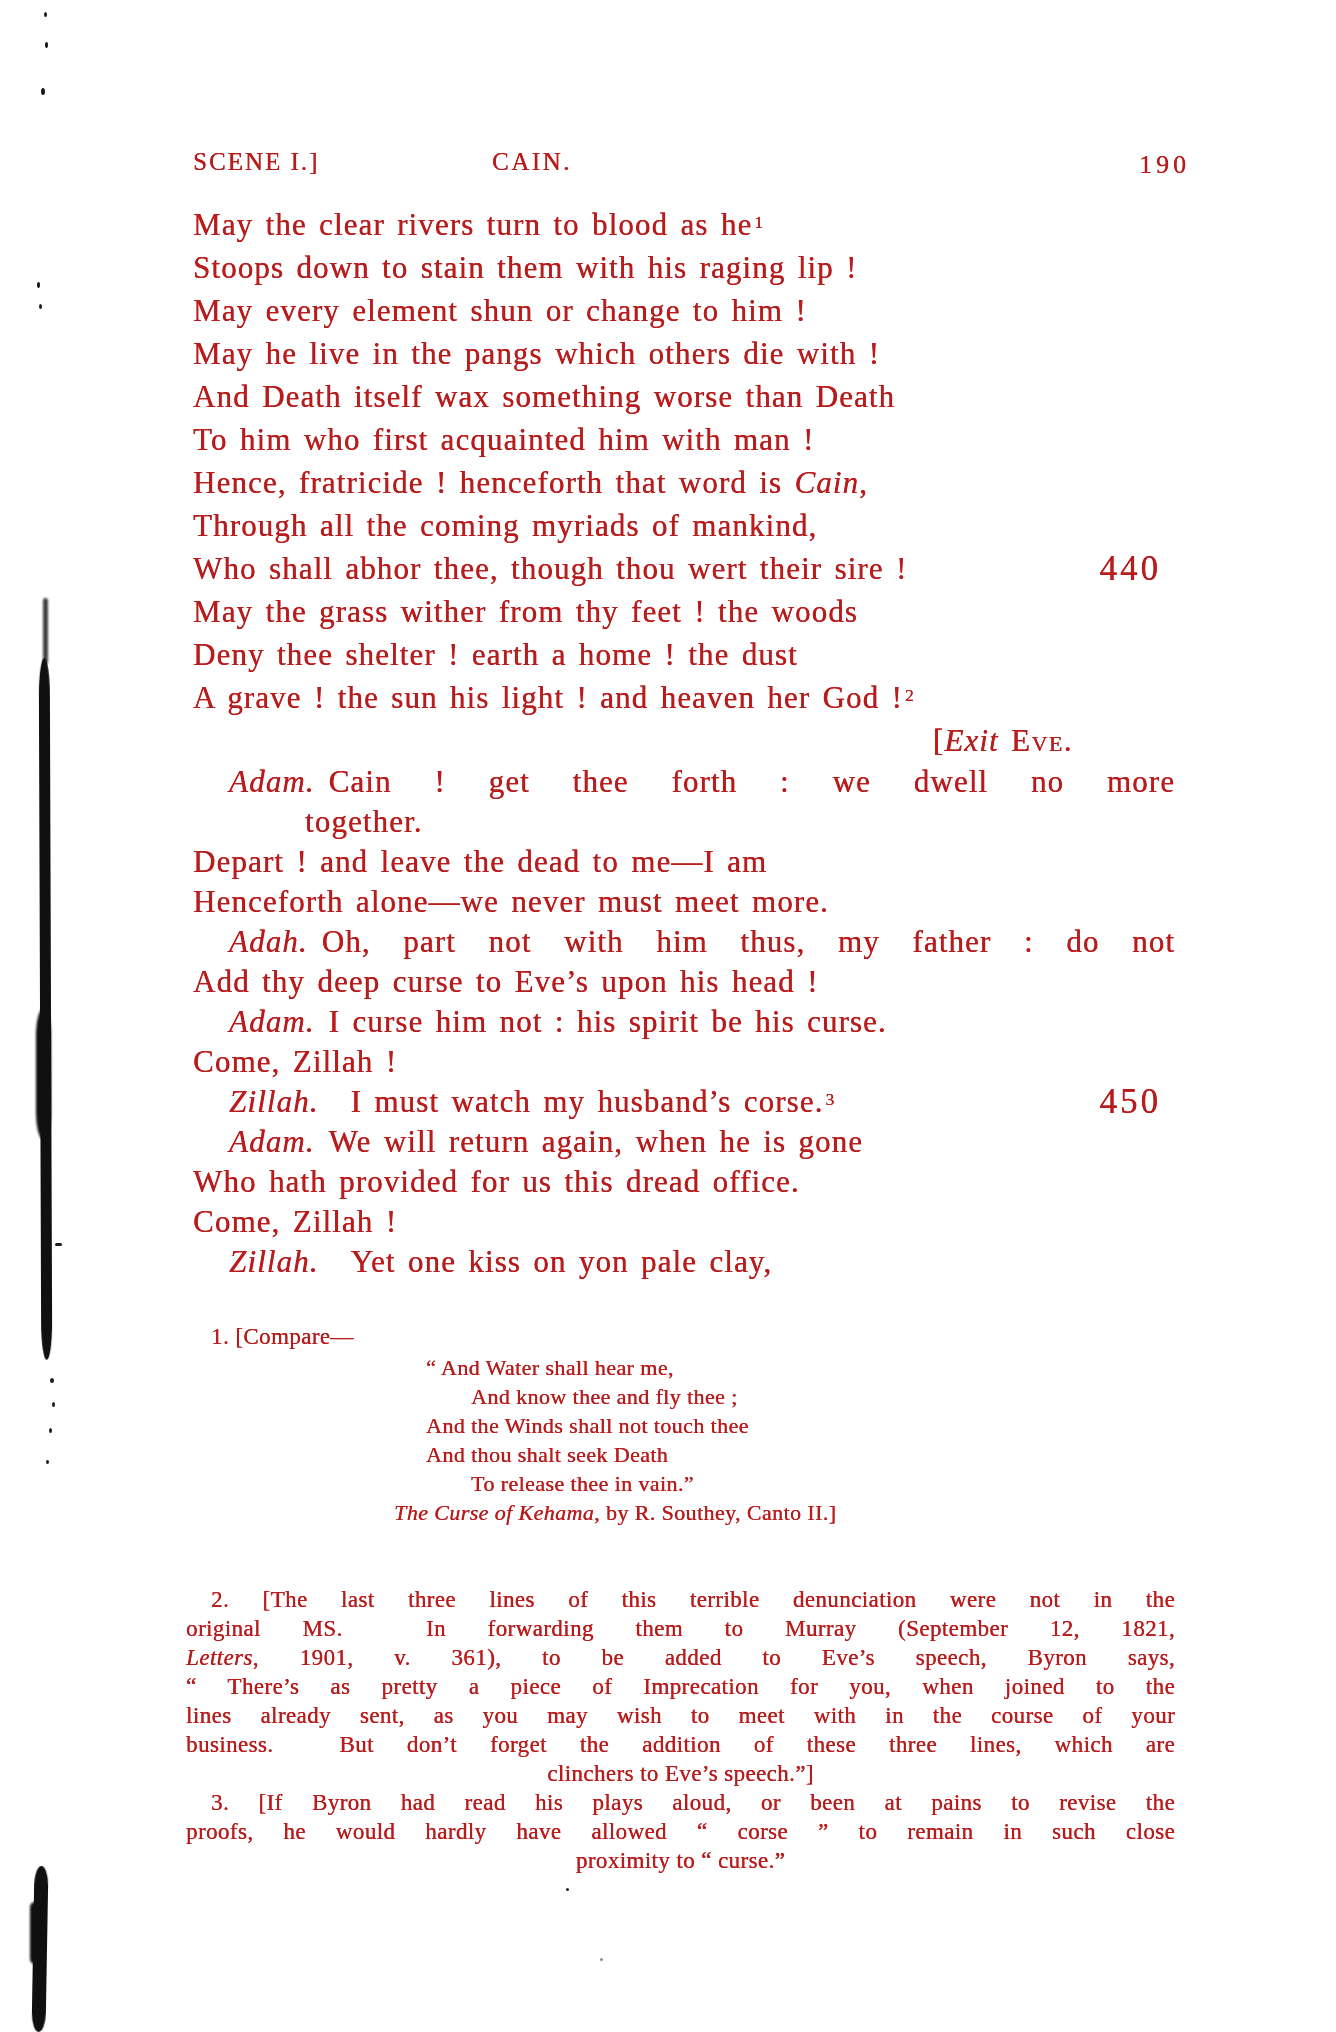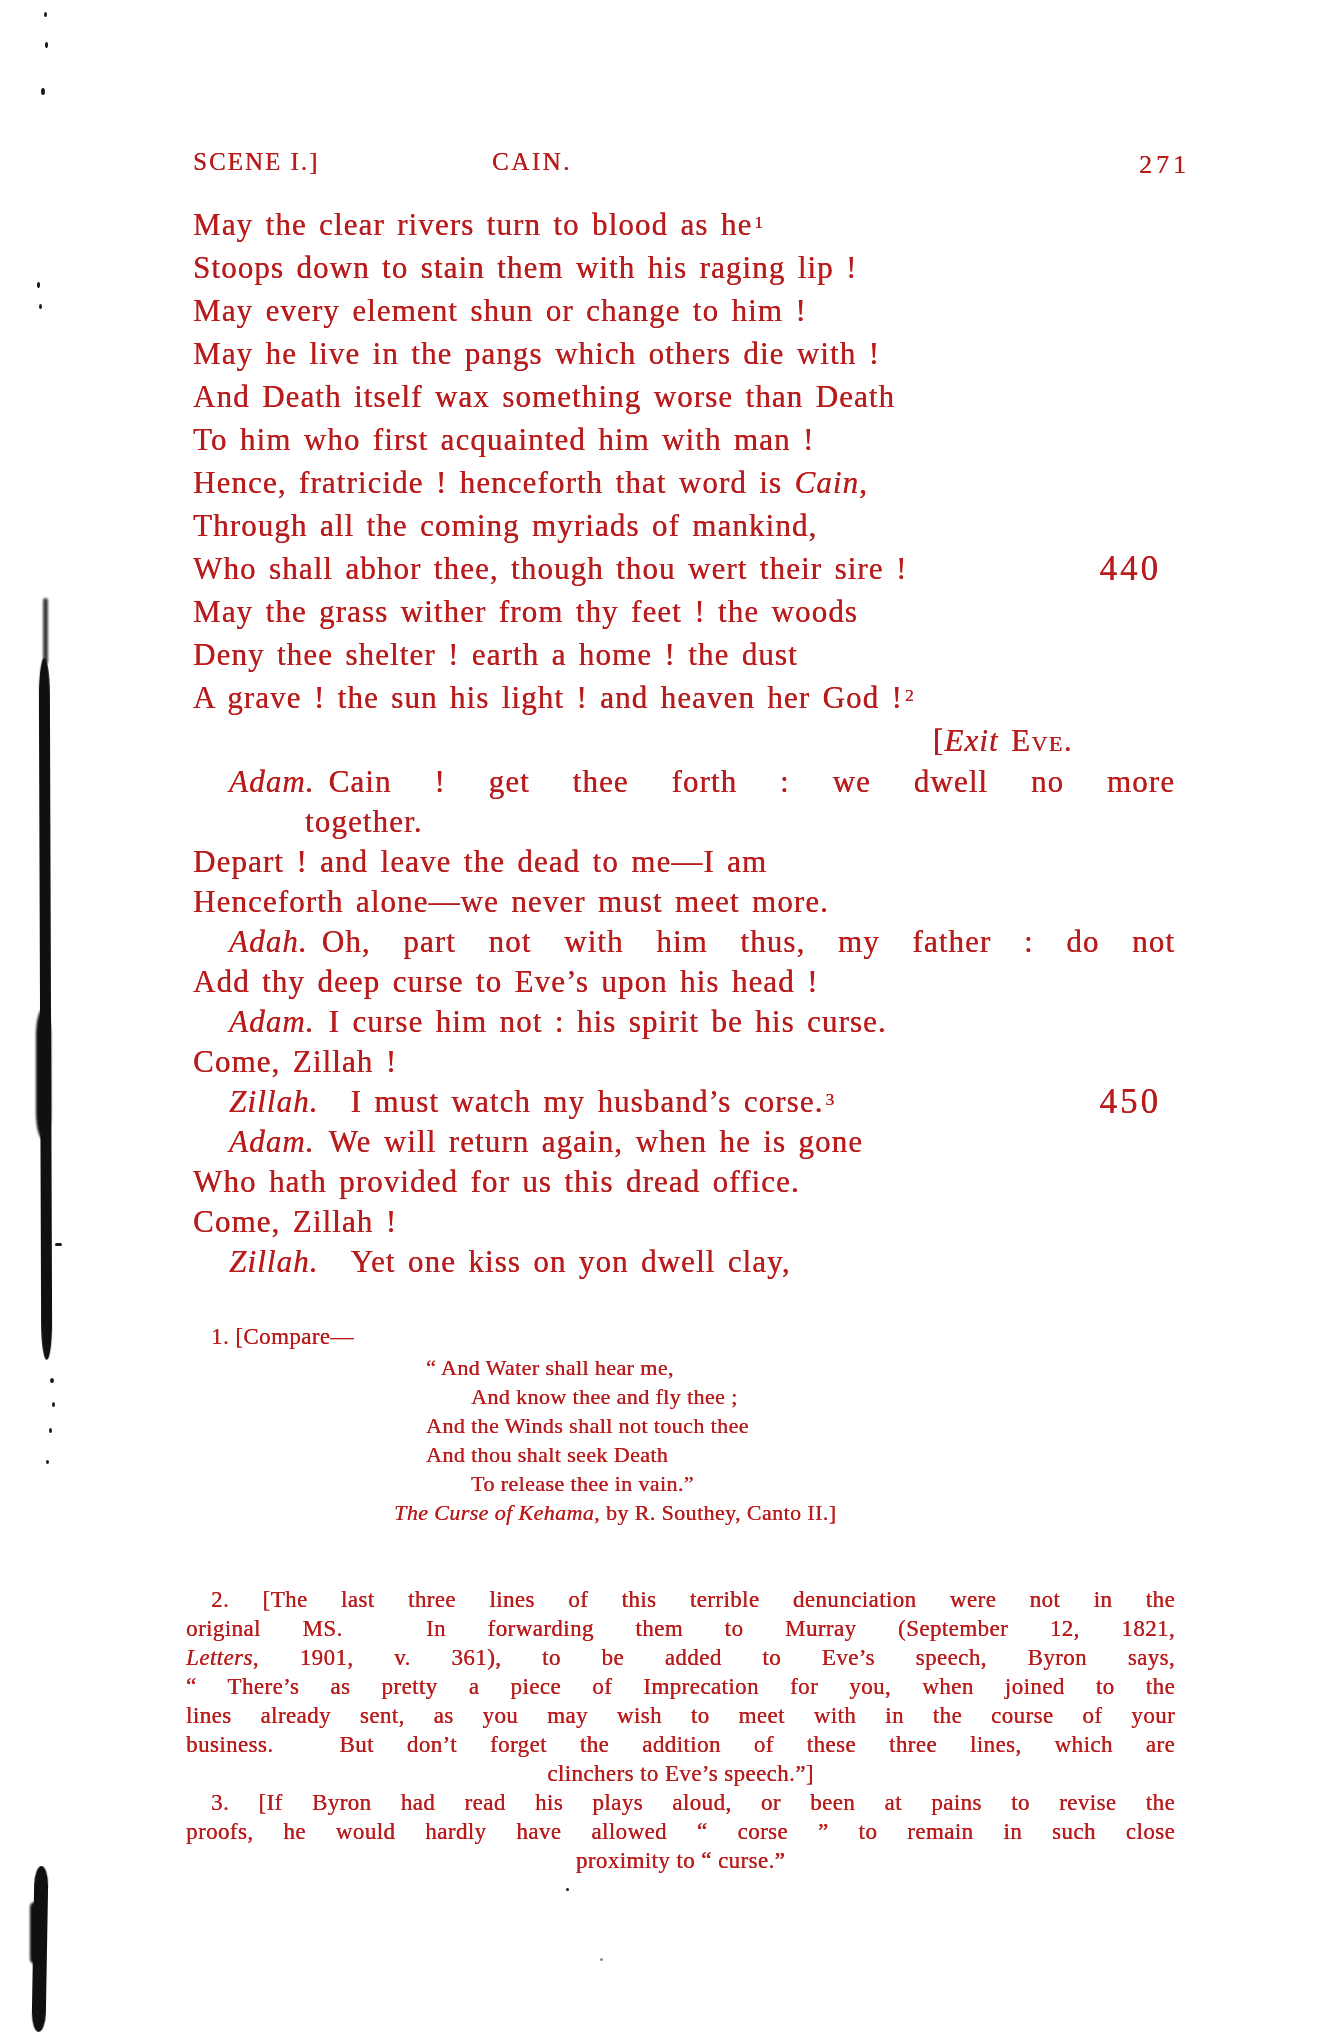--- a/index.html
+++ b/index.html
@@ -67,21 +67,21 @@
   <div class="speck" style="left:50px;top:1378px;width:4px;height:5px"></div>
   <div class="speck" style="left:52px;top:1402px;width:3px;height:5px"></div>
   <div class="speck" style="left:49px;top:1428px;width:3px;height:5px"></div>
   <div class="speck" style="left:46px;top:1460px;width:3px;height:4px"></div>
   <div class="speck" style="left:566px;top:1888px;width:3px;height:3px"></div>
   <div class="speck" style="left:600px;top:1958px;width:3px;height:3px;background:#8a8a8a"></div>
 
   <div class="running-head">
     <span class="rh-scene">SCENE I.]</span>
     <span class="rh-title">CAIN.</span>
-    <span class="rh-page">271</span>
+    <span class="rh-page">190</span>
   </div>
 
   <div class="verse">
     <div class="vline"><span>May the clear rivers turn to blood as he</span><sup>1</sup></div>
     <div class="vline"><span>Stoops down to stain them with his raging lip !</span></div>
     <div class="vline"><span>May every element shun or change to him !</span></div>
     <div class="vline"><span>May he live in the pangs which others die with !</span></div>
     <div class="vline"><span>And Death itself wax something worse than Death</span></div>
     <div class="vline"><span>To him who first acquainted him with man !</span></div>
     <div class="vline"><span>Hence, fratricide ! henceforth that word is </span><span class="it">Cain</span><span>,</span></div>
@@ -97,21 +97,21 @@
     <div class="sline"><span>Depart ! and leave the dead to me—I am</span></div>
     <div class="sline"><span>Henceforth alone—we never must meet more.</span></div>
     <div class="sline ind jl"><span class="speaker">Adah.</span><span>Oh, part not with him thus, my father : do not</span></div>
     <div class="sline"><span>Add thy deep curse to Eve’s upon his head !</span></div>
     <div class="sline ind"><span class="speaker">Adam.</span><span>I curse him not : his spirit be his curse.</span></div>
     <div class="sline"><span>Come, Zillah !</span></div>
     <div class="sline ind"><span class="speaker">Zillah.</span><span class="after-gap">I must watch my husband’s corse.</span><sup>3</sup><span class="lnum">450</span></div>
     <div class="sline ind"><span class="speaker">Adam.</span><span>We will return again, when he is gone</span></div>
     <div class="sline"><span>Who hath provided for us this dread office.</span></div>
     <div class="sline"><span>Come, Zillah !</span></div>
-    <div class="sline ind"><span class="speaker">Zillah.</span><span class="after-gap">Yet one kiss on yon dwell clay,</span></div>
+    <div class="sline ind"><span class="speaker">Zillah.</span><span class="after-gap">Yet one kiss on yon pale clay,</span></div>
   </div>
 
   <div class="fn" style="top:1320px">
     <div class="marker-line"><span>1. [Compare—</span></div>
     <div class="qline"><span>“ And Water shall hear me,</span></div>
     <div class="qline alt"><span>And know thee and fly thee ;</span></div>
     <div class="qline"><span>And the Winds shall not touch thee</span></div>
     <div class="qline"><span>And thou shalt seek Death</span></div>
     <div class="qline alt"><span>To release thee in vain.”</span></div>
     <div class="attr"><span class="it">The Curse of Kehama</span><span>, by R. Southey, Canto II.]</span></div>

